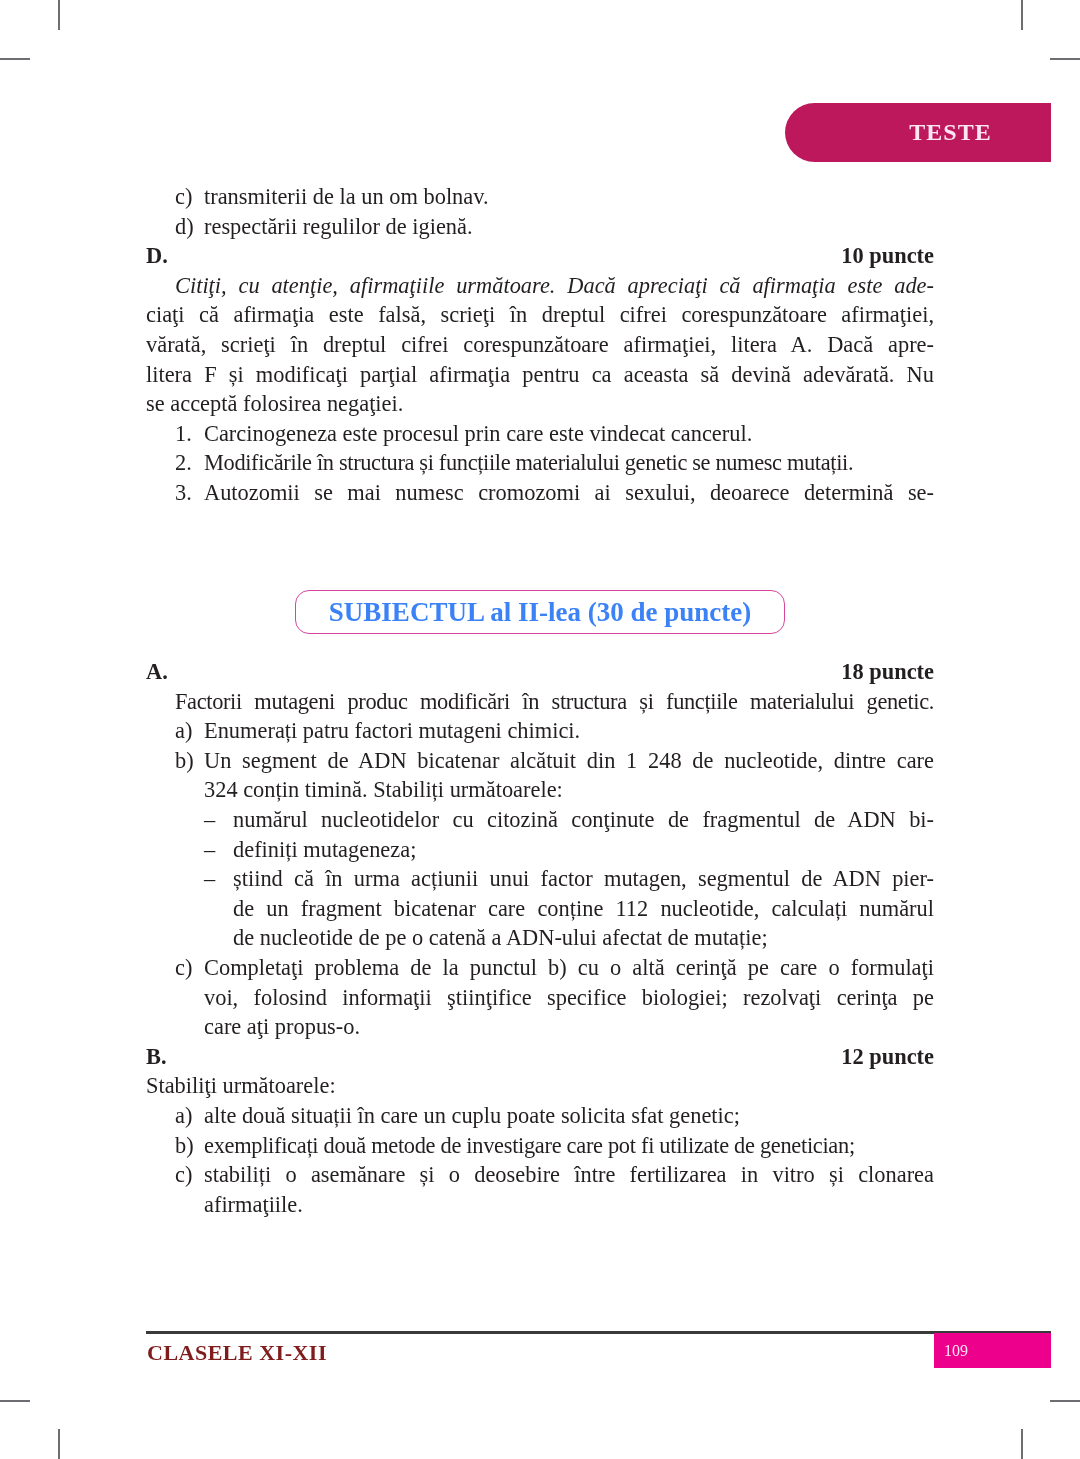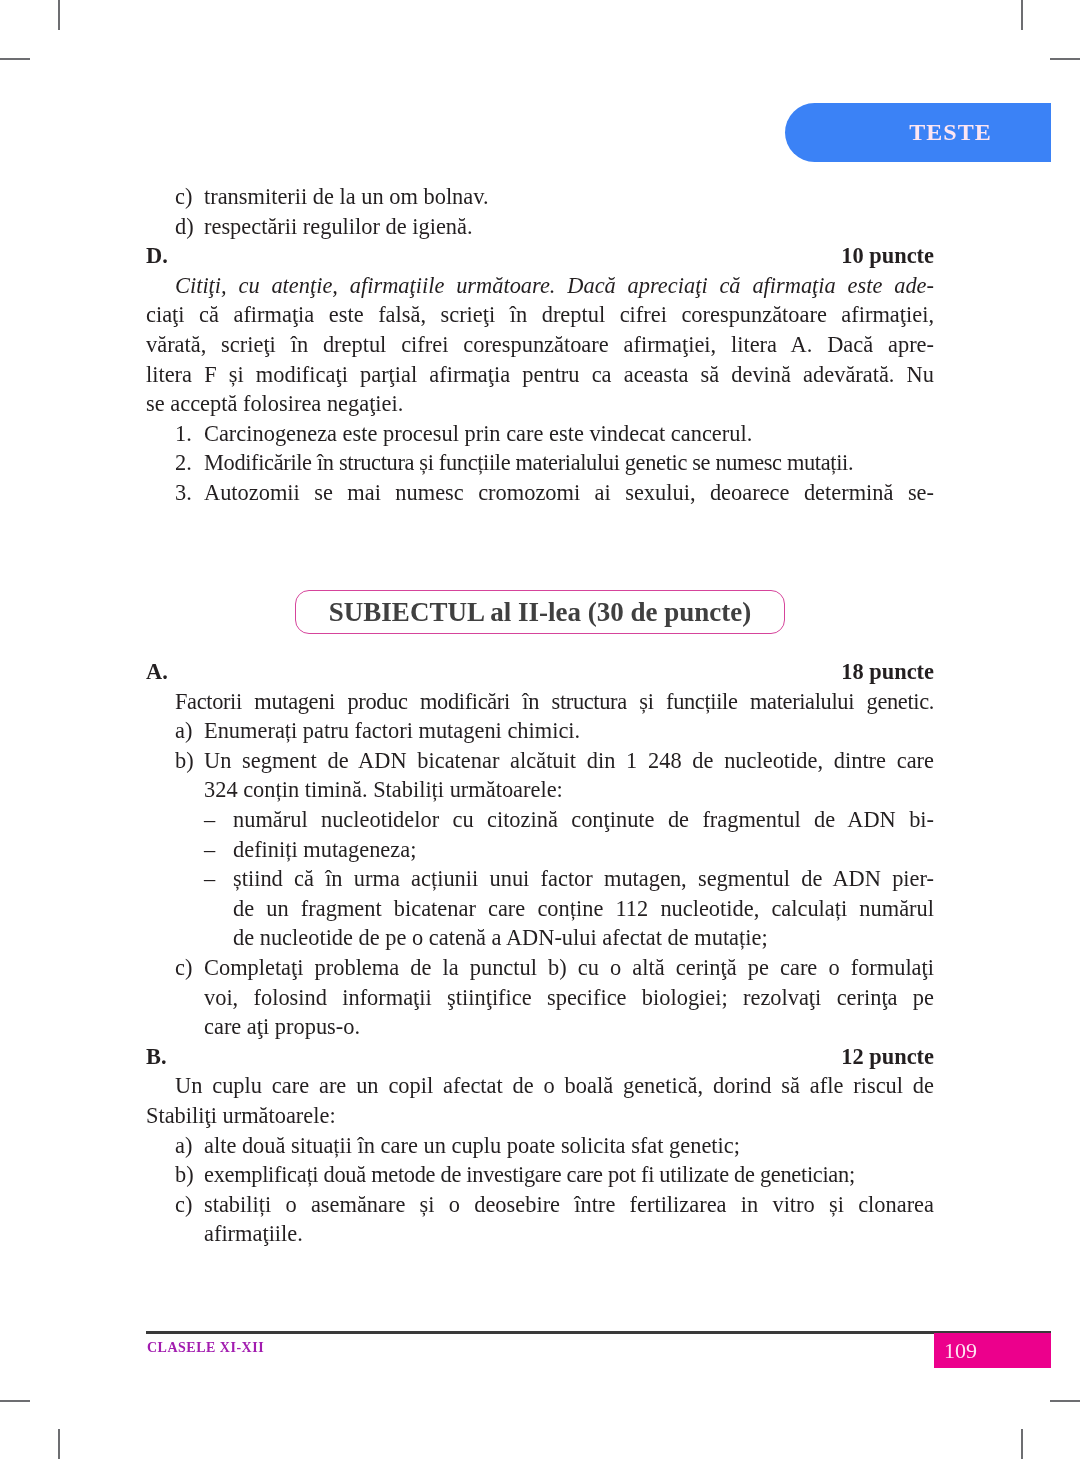--- a/index.html
+++ b/index.html
@@ -7,21 +7,21 @@
     width: 1080px; height: 1459px; position: relative; overflow: hidden;
     font-family: "Liberation Serif", "DejaVu Serif", serif;
     color: #231f20;
   }
   .crop { position: absolute; background: #6d6e71; }
   .crop.v { width: 1.5px; height: 30px; }
   .crop.h { height: 1.5px; width: 30px; }
 
   .header-tab {
     position: absolute; left: 785px; top: 103px; width: 266px; height: 59px;
-    background: #3b82f6; border-radius: 30px 0 0 30px;
+    background: #be185d; border-radius: 30px 0 0 30px;
     display: flex; align-items: center; justify-content: center;
   }
   .header-tab span {
     color: #fde5f2; font-weight: bold; font-size: 24px; letter-spacing: 1px;
     margin-left: 65px;
   }
 
   .content {
     position: absolute; left: 146px; width: 788px;
     font-size: 22.4px; line-height: 29.6px;
@@ -35,34 +35,34 @@
   .dash { display: flex; padding-left: 58px; }
   .dash .lbl { width: 29px; flex: none; }
   .dash .txt { flex: 1; }
   .indent1 { padding-left: 58px; }
   .indent2 { padding-left: 87px; }
 
   .subject-box {
     position: absolute; left: 295px; top: 590px; width: 488px; height: 42px;
     border: 1.6px solid #d6449b; border-radius: 14px;
     display: flex; align-items: center; justify-content: center;
-    font-weight: bold; font-size: 27px; color: #404040;
+    font-weight: bold; font-size: 27px; color: #3b82f6;
   }
 
   .footer-rule {
     position: absolute; left: 146px; top: 1331px; width: 905px; height: 2.5px;
     background: #3a3a3a;
   }
   .footer-label {
     position: absolute; left: 147px; top: 1340px;
-    font-size: 14px; font-weight: bold; color: #a21caf; letter-spacing: 0.5px;
+    font-size: 22px; font-weight: bold; color: #7f1d1d; letter-spacing: 0.5px;
   }
   .page-box {
     position: absolute; left: 934px; top: 1333px; width: 117px; height: 35px;
-    background: #ec008c; color: #fde5f2; font-size: 22px;
+    background: #ec008c; color: #fde5f2; font-size: 16px;
     display: flex; align-items: center; padding-left: 10px; box-sizing: border-box;
   }
 </style>
 </head>
 <body>
 
 <div class="crop v" style="left:58px; top:0;"></div>
 <div class="crop h" style="left:0; top:58px;"></div>
 <div class="crop v" style="left:1021px; top:0;"></div>
 <div class="crop h" style="left:1050px; top:58px;"></div>
@@ -149,21 +149,20 @@
     <span class="lbl">c)</span>
     <span class="txt just">Completaţi problema de la punctul b) cu o altă cerinţă pe care o formulaţi</span>
   </div>
   <div class="line indent1 just">voi, folosind informaţii ştiinţifice specifice biologiei; rezolvaţi cerinţa pe</div>
   <div class="line indent1">care aţi propus-o.</div>
 
   <div class="line row">
     <span>B.</span>
     <span>12 puncte</span>
   </div>
-  <div class="line just" style="padding-left:29px;">Un cuplu care are un copil afectat de o boală genetică, dorind să afle riscul de</div>
   <div class="line">Stabiliţi următoarele:</div>
 
   <div class="line item">
     <span class="lbl">a)</span>
     <span class="txt">alte două situații în care un cuplu poate solicita sfat genetic;</span>
   </div>
   <div class="line item">
     <span class="lbl">b)</span>
     <span class="txt" style="letter-spacing:-0.3px;">exemplificați două metode de investigare care pot fi utilizate de genetician;</span>
   </div>

